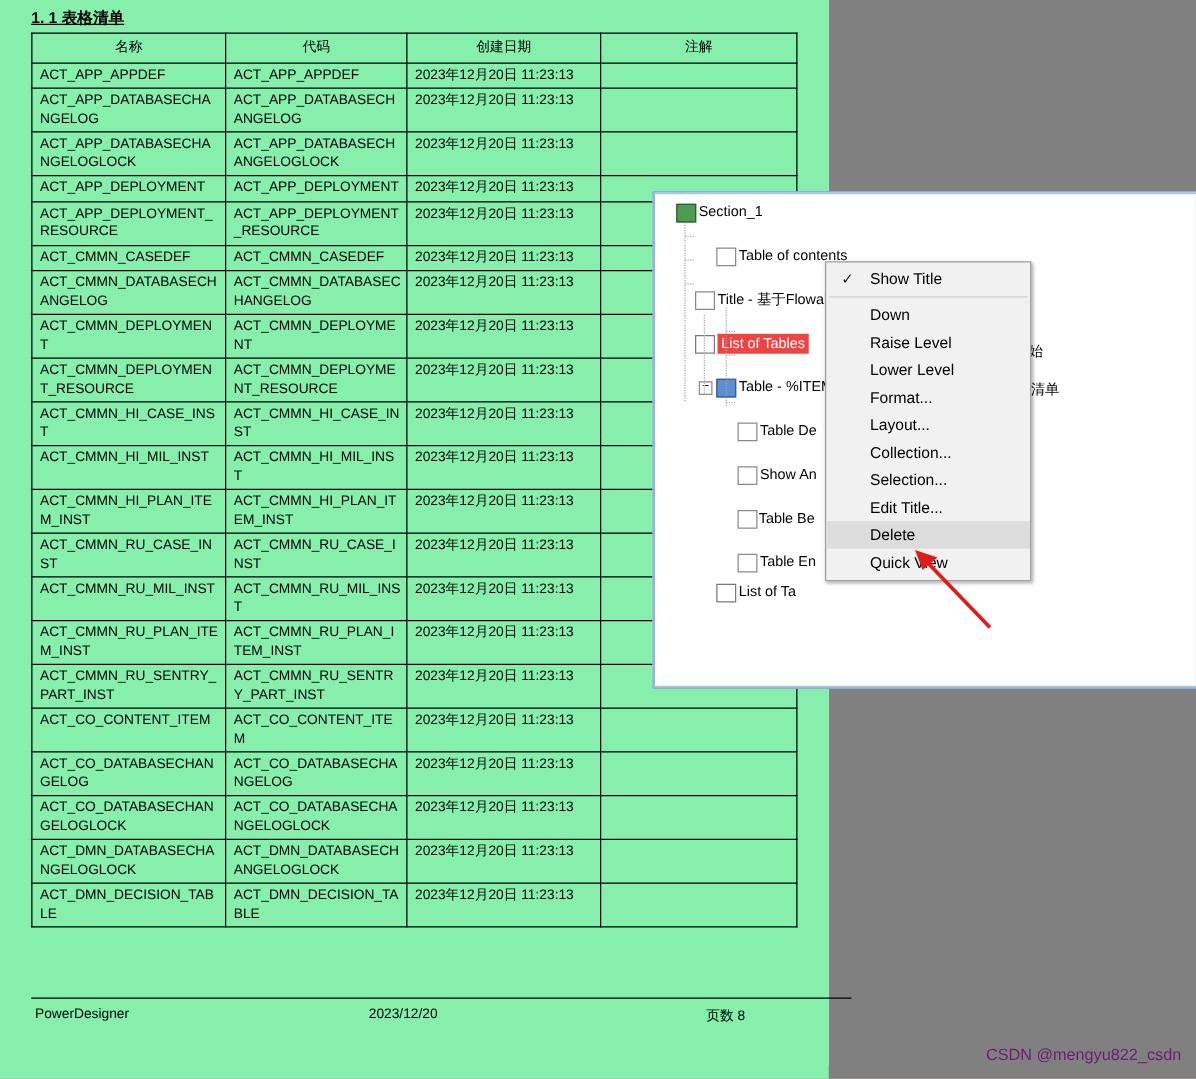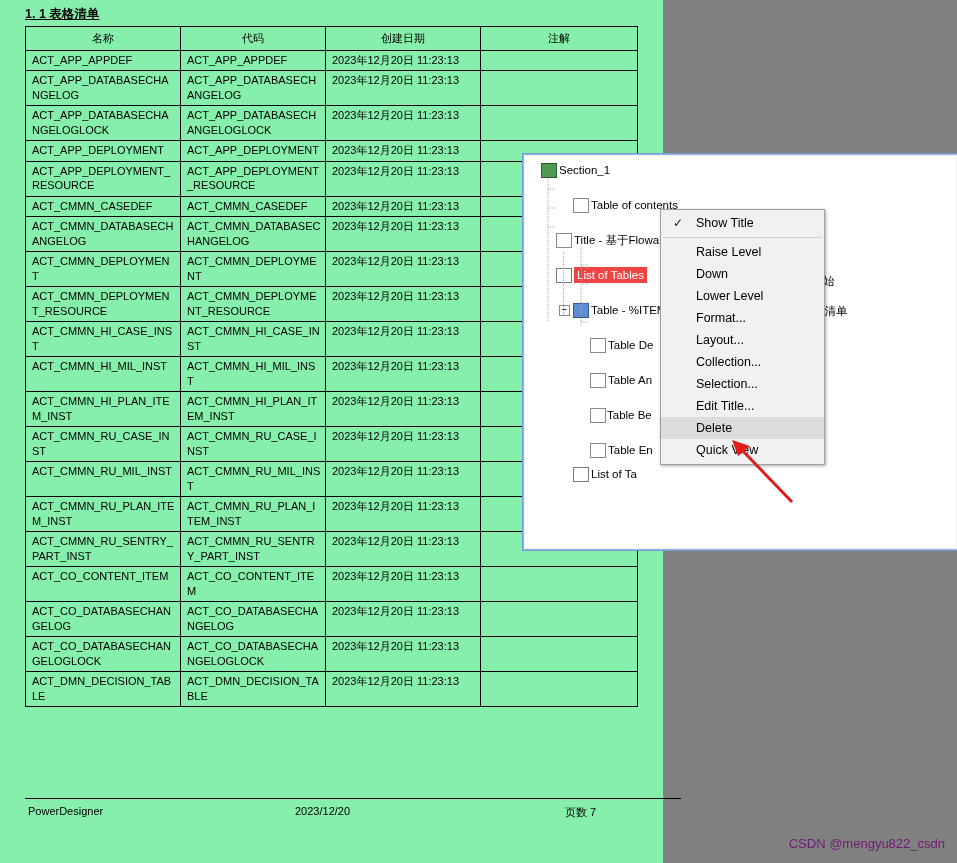--- a/index.html
+++ b/index.html
@@ -355,32 +355,38 @@
           <td>2023年12月20日 11:23:13</td>
           <td></td>
         </tr>
         <tr>
           <td>ACT_CO_DATABASECHANGELOGLOCK</td>
           <td>ACT_CO_DATABASECHANGELOGLOCK</td>
           <td>2023年12月20日 11:23:13</td>
           <td></td>
         </tr>
         <tr>
+          <td>ACT_DMN_DATABASECHANGELOGLOCK</td>
+          <td>ACT_DMN_DATABASECHANGELOGLOCK</td>
+          <td>2023年12月20日 11:23:13</td>
+          <td></td>
+        </tr>
+        <tr>
           <td>ACT_DMN_DECISION_TABLE</td>
           <td>ACT_DMN_DECISION_TABLE</td>
           <td>2023年12月20日 11:23:13</td>
           <td></td>
         </tr>
       </tbody>
   </table>
 
   <div id="doc-footer">
     <span class="f-left">PowerDesigner</span>
     <span class="f-mid">2023/12/20</span>
-    <span class="f-right">页数 7</span>
+    <span class="f-right">页数 8</span>
   </div>
 </div>
 
 <div id="tree-window">
   <div id="tree-inner">
 
     <div class="ghost" style="left:298px; top:118px;">始</div>
     <div class="ghost" style="left:288px; top:148px;">列清单</div>
 
     <div class="tree-row" style="left:0; top:6px;">
@@ -408,21 +414,21 @@
       <span class="tree-icon ic-blue" style="left:48px;"></span>
       <span class="t-label" style="left:66px;">Table - %ITEM%</span>
     </div>
 
     <div class="tree-row" style="left:0; top:101px;">
       <span class="tree-icon ic-page" style="left:65px;"></span>
       <span class="t-label" style="left:83px;">Table De</span>
     </div>
     <div class="tree-row" style="left:0; top:120px;">
       <span class="tree-icon ic-page" style="left:65px;"></span>
-      <span class="t-label" style="left:83px;">Table An</span>
+      <span class="t-label" style="left:83px;">Show An</span>
     </div>
     <div class="tree-row" style="left:0; top:139px;">
       <span class="tree-icon ic-page" style="left:65px;"></span>
       <span class="t-label" style="left:82px;">Table Be</span>
     </div>
     <div class="tree-row" style="left:0; top:158px;">
       <span class="tree-icon ic-page" style="left:65px;"></span>
       <span class="t-label" style="left:83px;">Table En</span>
     </div>
 
@@ -447,22 +453,22 @@
         <line x1="56" y1="90" x2="56" y2="170"></line>
       </g>
     </svg>
   </div>
 </div>
 
 <div id="context-menu">
   <div id="menu-list">
       <div class="menu-item"><span class="menu-check">✓</span><span>Show Title</span></div>
       <div class="menu-sep"></div>
+      <div class="menu-item"><span>Down</span></div>
       <div class="menu-item"><span>Raise Level</span></div>
-      <div class="menu-item"><span>Down</span></div>
       <div class="menu-item"><span>Lower Level</span></div>
       <div class="menu-item"><span>Format...</span></div>
       <div class="menu-item"><span>Layout...</span></div>
       <div class="menu-item"><span>Collection...</span></div>
       <div class="menu-item"><span>Selection...</span></div>
       <div class="menu-item"><span>Edit Title...</span></div>
       <div class="menu-item hl"><span>Delete</span></div>
       <div class="menu-item"><span>Quick View</span></div>
     </div>
 </div>

